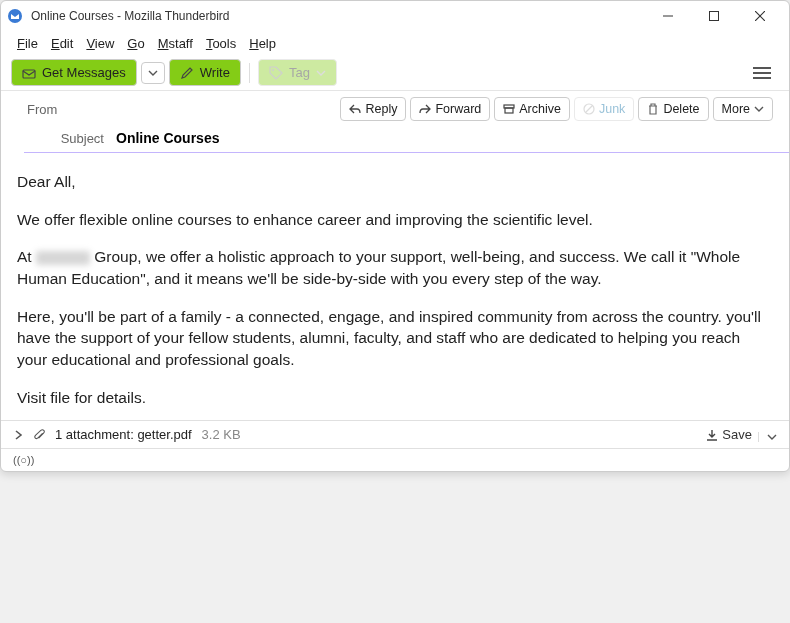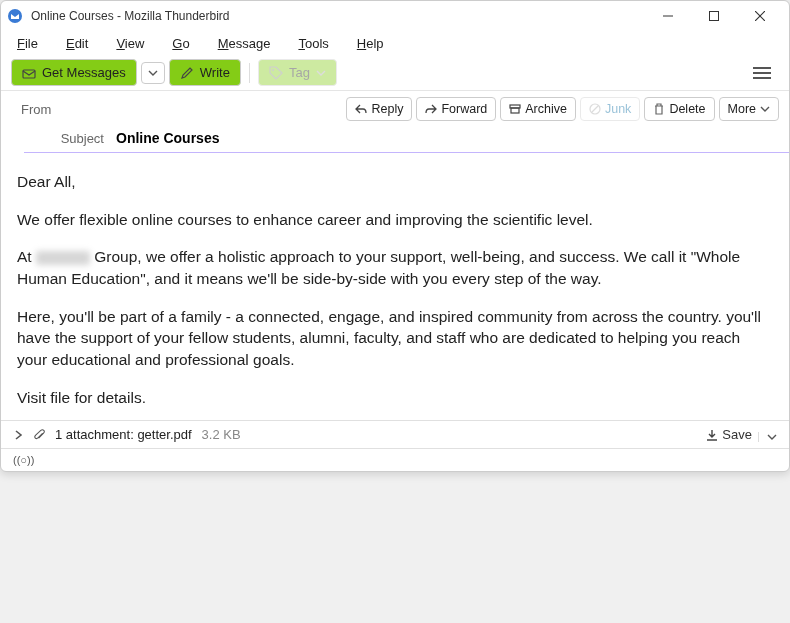--- a/index.html
+++ b/index.html
@@ -4,33 +4,33 @@
 <style>
 * { margin: 0; padding: 0; box-sizing: border-box; font-family: "Segoe UI", Arial, sans-serif; }
 body { background: #f0f0f0; width: 790px; height: 623px; position: relative; }
 .window { background: #fff; border: 1px solid #ccc; border-radius: 6px; width: 790px; height: 472px; display: flex; flex-direction: column; overflow: hidden; box-shadow: 0 2px 10px rgba(0,0,0,.15); }
 .titlebar { display: flex; align-items: center; height: 30px; padding: 0 6px; }
 .titlebar .app-icon { width: 16px; height: 16px; margin-right: 8px; display: flex; align-items: center; justify-content: center; }
 .titlebar .title { font-size: 12px; color: #333; flex: 0 0 auto; }
 .titlebar .spacer { flex: 1; }
 .win-btn { width: 46px; height: 30px; display: flex; align-items: center; justify-content: center; color: #333; cursor: pointer; }
 
-.menubar { display: flex; align-items: center; height: 24px; padding: 0 10px; gap: 16px; font-size: 13px; color: #222; }
+.menubar { display: flex; align-items: center; height: 24px; padding: 0 10px; gap: 1px; font-size: 13px; color: #222; }
 .menu-item { padding: 2px 6px; cursor: pointer; }
 .menu-item .ul { text-decoration: underline; }
 
 .toolbar { display: flex; align-items: center; height: 36px; padding: 0 10px; gap: 4px; border-bottom: 1px solid #e5e5e5; }
 .tb-btn { display: flex; align-items: center; gap: 6px; padding: 5px 10px; border: 1px solid #ccc; border-radius: 4px; font-size: 13px; color: #222; cursor: pointer; background: #84cc16; }
 .tb-chev { border: 1px solid #ccc; border-radius: 4px; padding: 5px 6px; display: flex; cursor: pointer; }
 .tb-sep { width: 1px; height: 20px; background: #ddd; margin: 0 4px; }
 .tb-ham { margin-left: auto; padding: 6px 8px; cursor: pointer; }
 .tb-ham .line { width: 18px; height: 2px; background: #555; margin: 3px 0; }
 .disabled { opacity: .4; cursor: default; }
 
-.msg-toolbar { display: flex; align-items: center; padding: 6px 10px; gap: 17px; border-bottom: none; }
+.msg-toolbar { display: flex; align-items: center; padding: 6px 16px; gap: 17px; border-bottom: none; }
 .msg-toolbar .left { width: 70px; font-size: 13px; color: #666; padding-left: 10px; }
 .msg-toolbar .right { margin-left: auto; display: flex; gap: 4px; }
 .act-btn { display: flex; align-items: center; gap: 4px; padding: 4px 8px; border: 1px solid #ccc; border-radius: 4px; font-size: 12.5px; color: #222; cursor: pointer; background: #fff; }
 .act-btn.disabled { color: #0369a1; }
 
 .hdr-row { display: flex; align-items: center; padding: 3px 20px; font-size: 13px; }
 .hdr-row .lbl { width: 60px; text-align: right; color: #666; margin-right: 12px; font-size: 13px; }
 .hdr-row .val { color: #222; }
 .hdr-row .time { margin-left: auto; color: #333; font-size: 13px; }
 .hdr-row.subject { border-bottom: 1px solid #c4b5fd; padding-bottom: 6px; margin-bottom: 4px; margin-left: 23px; }
@@ -86,21 +86,21 @@
           <line x1="10" y1="0" x2="0" y2="10" stroke="currentColor" stroke-width="1.2"></line>
         </svg>
       </div>
   </div>
 
   <div class="menubar">
     <span class="menu-item"><span class="ul">F</span><span>ile</span></span>
     <span class="menu-item"><span class="ul">E</span><span>dit</span></span>
     <span class="menu-item"><span class="ul">V</span><span>iew</span></span>
     <span class="menu-item"><span class="ul">G</span><span>o</span></span>
-    <span class="menu-item"><span class="ul">M</span><span>essage</span></span>
+    <span class="menu-item"><span class="ul">M</span><span>staff</span></span>
     <span class="menu-item"><span class="ul">T</span><span>ools</span></span>
     <span class="menu-item"><span class="ul">H</span><span>elp</span></span>
   </div>
 
   <div class="toolbar">
     <div class="tb-btn">
       <span>
           <svg width="14" height="14" viewBox="0 0 14 14">
             <rect x="1" y="4" width="12" height="8" rx="1" fill="none" stroke="#444" stroke-width="1.2"></rect>
             <path d="M1 5 L7 9 L13 5" fill="none" stroke="#444" stroke-width="1.2"></path>

